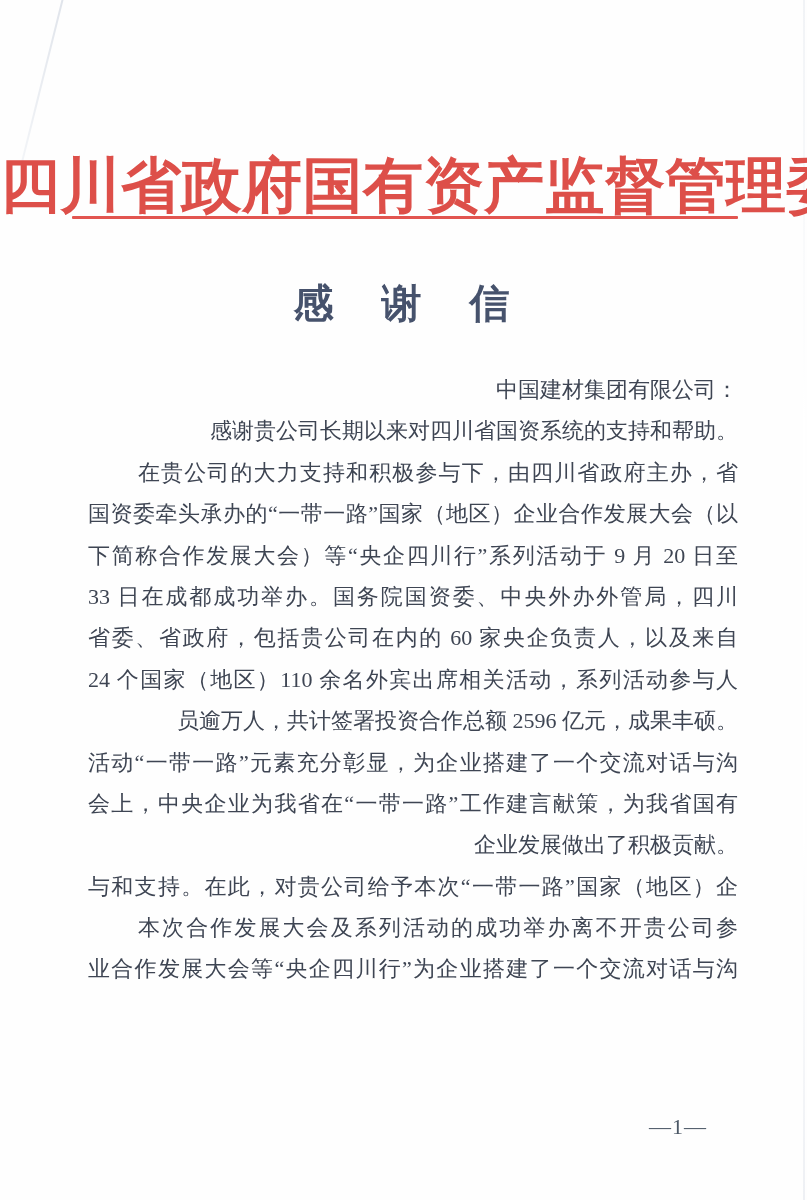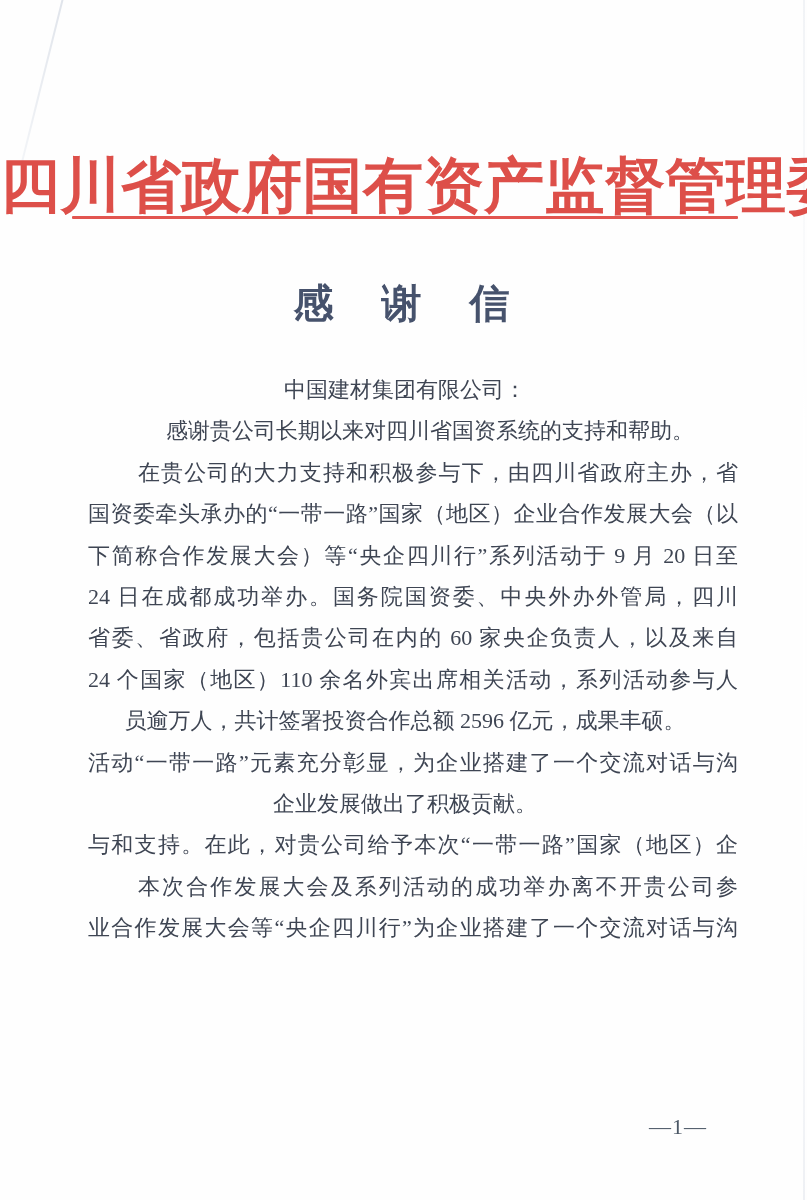--- a/index.html
+++ b/index.html
@@ -74,21 +74,21 @@
     top: 369px;
     left: 72px;
     width: 666px;
     font-size: 22px;
     line-height: 41.4px;
     color: #3e4553;
   }
   .body-line {
     height: 41.4px;
     white-space: nowrap;
-    text-align: center;
+    text-align: right;
   }
   .body-line.justify {
     text-align: justify;
     text-align-last: justify;
     margin-left: 16px;
   }
   .body-line.indent {
     text-indent: 50px;
   }
   .page-number {
@@ -114,25 +114,26 @@
   </div>
 
   <div class="letter-title" style="color: rgb(70, 82, 108);">感　谢　信</div>
 
   <div class="letter-body" style="color: rgb(62, 69, 83);">
       <div class="body-line">中国建材集团有限公司：</div>
       <div class="body-line indent">感谢贵公司长期以来对四川省国资系统的支持和帮助。</div>
       <div class="body-line indent justify">在贵公司的大力支持和积极参与下，由四川省政府主办，省</div>
       <div class="body-line justify">国资委牵头承办的“一带一路”国家（地区）企业合作发展大会（以</div>
       <div class="body-line justify">下简称合作发展大会）等“央企四川行”系列活动于 9 月 20 日至</div>
-      <div class="body-line justify">24 日在成都成功举办。国务院国资委、中央外办外管局，四川</div>
+      <div class="body-line justify">33 日在成都成功举办。国务院国资委、中央外办外管局，四川</div>
       <div class="body-line justify">省委、省政府，包括贵公司在内的 60 家央企负责人，以及来自</div>
       <div class="body-line justify">24 个国家（地区）110 余名外宾出席相关活动，系列活动参与人</div>
       <div class="body-line">员逾万人，共计签署投资合作总额 2596 亿元，成果丰硕。</div>
       <div class="body-line justify">活动“一带一路”元素充分彰显，为企业搭建了一个交流对话与沟</div>
+      <div class="body-line justify">会上，中央企业为我省在“一带一路”工作建言献策，为我省国有</div>
       <div class="body-line">企业发展做出了积极贡献。</div>
       <div class="body-line justify">与和支持。在此，对贵公司给予本次“一带一路”国家（地区）企</div>
       <div class="body-line indent justify">本次合作发展大会及系列活动的成功举办离不开贵公司参</div>
       <div class="body-line justify">业合作发展大会等“央企四川行”为企业搭建了一个交流对话与沟</div>
     </div>
 
   <div class="page-number" style="color: rgb(76, 88, 102);">—1—</div>
 
 </div>
 

